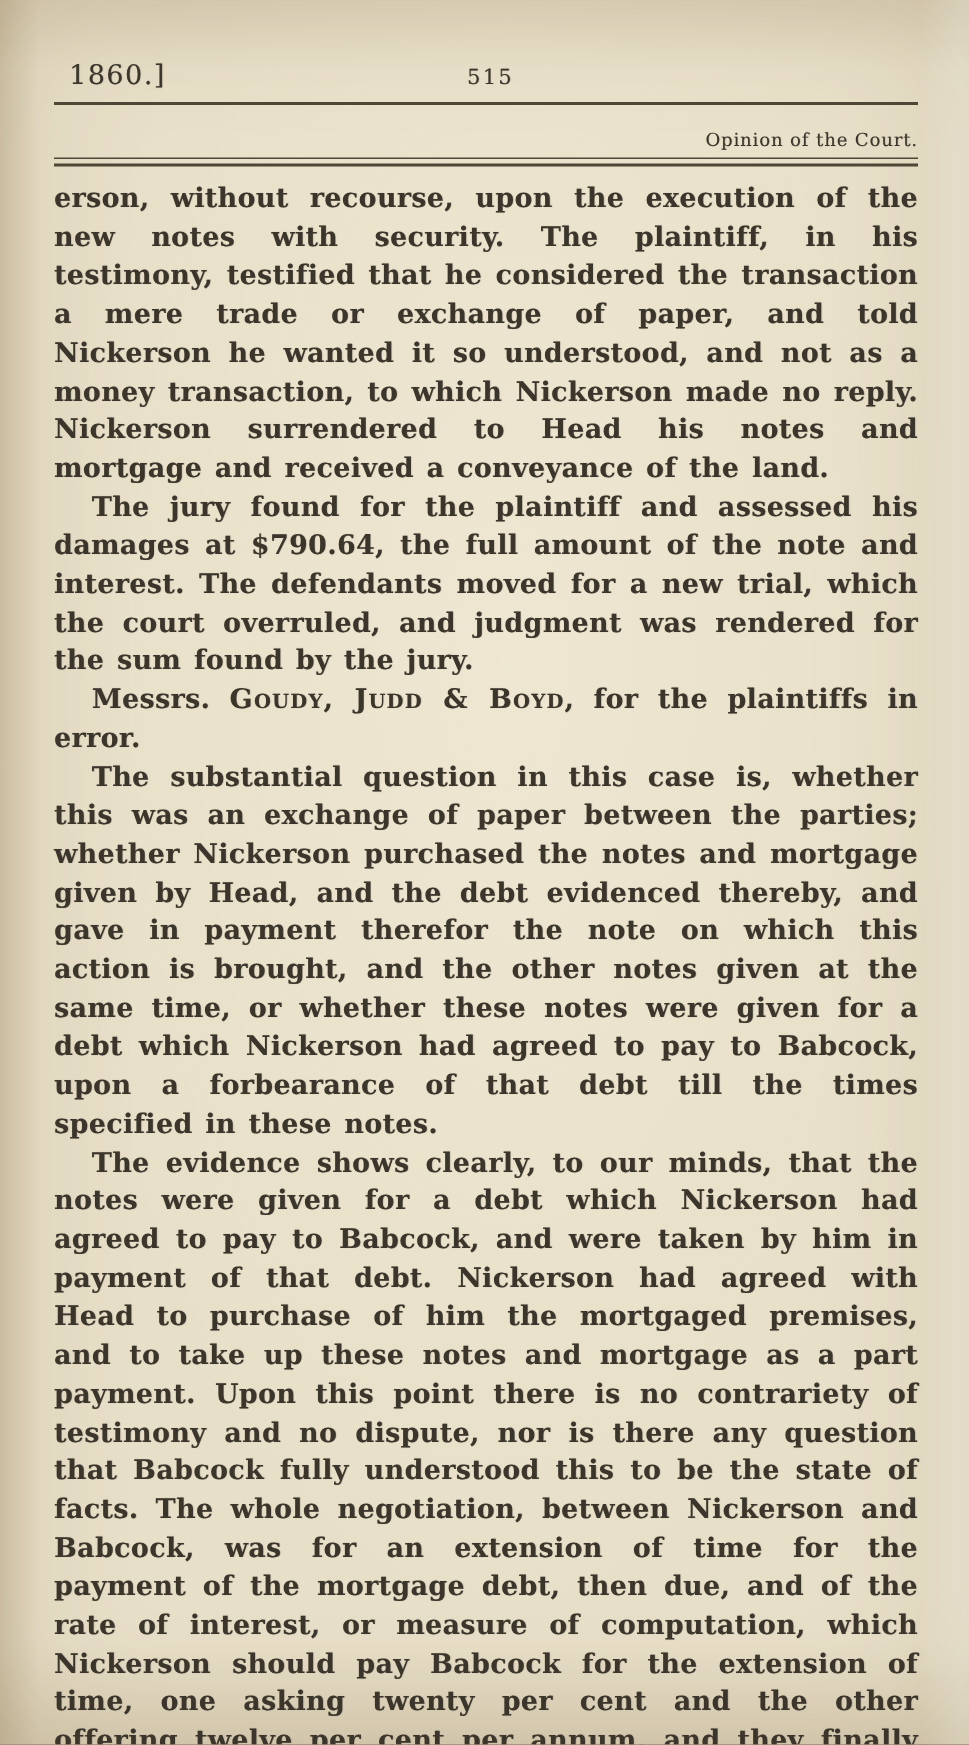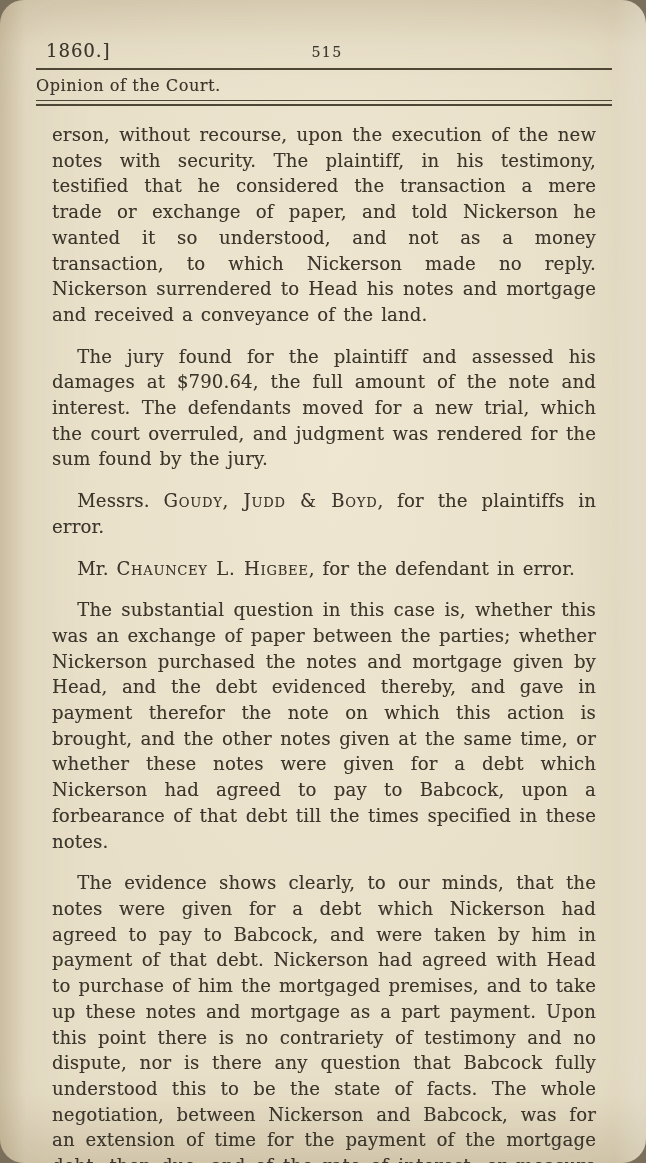--- a/index.html
+++ b/index.html
@@ -15,21 +15,20 @@
     overflow: hidden;
     background:
       radial-gradient(ellipse at 52% 38%, rgba(255,250,232,0.28), rgba(255,250,232,0) 65%),
       linear-gradient(90deg, rgba(130,105,60,0.20) 0%, rgba(130,105,60,0) 4%, rgba(130,105,60,0) 95%, rgba(255,255,245,0.30) 99%),
       linear-gradient(0deg, rgba(130,105,60,0.12) 0%, rgba(130,105,60,0) 6%),
       linear-gradient(180deg, rgba(130,105,60,0.10) 0%, rgba(130,105,60,0) 4%),
       #e8dfc8;
     box-shadow: inset 0 0 90px rgba(105,85,45,0.18);
     font-family: "DejaVu Serif", "Liberation Serif", serif;
     color: #3b352b;
-    border-radius: 24px;
   }
   .content {
     position: absolute;
     left: 36px;
     top: 40px;
     width: 576px;
   }
   .hdr {
     display: grid;
     grid-template-columns: 1fr auto 1fr;
@@ -55,43 +54,44 @@
     text-shadow: 0.3px 0.3px 0.5px rgba(59,53,43,0.45);
   }
   .sc { font-variant: small-caps; letter-spacing: 0.8px; }
   .it { font-style: italic; }
   .rule-single {
     margin-top: 7px;
     height: 0;
     border-top: 2px solid #4e4736;
   }
   .section {
-    text-align: left;
-    font-size: 16px;
+    text-align: right;
+    font-size: 12px;
     letter-spacing: 0.6px;
-    padding: 6px 0 5px 0;
+    padding: 16px 0 5px 0;
     text-shadow: 0.3px 0.3px 0.5px rgba(59,53,43,0.4);
   }
   .rule-double {
     height: 3px;
     border-top: 1px solid #4e4736;
     border-bottom: 2px solid #4e4736;
     margin-bottom: 9px;
   }
   .bodytext {
     font-size: 18px;
     line-height: 25.7px;
     text-align: justify;
     letter-spacing: 0.2px;
     word-spacing: 2px;
     text-shadow: 0.3px 0.3px 0.6px rgba(59,53,43,0.35);
   }
   .bodytext p {
-    margin: 16px;
+    margin: 0;
     text-indent: 1.4em;
+    font-weight: bold;
   }
   .bodytext p.noindent { text-indent: 0; }
   .bodytext p.space-above { margin-top: 25px; }
 </style>
 </head>
 <body>
 
 <div class="page">
   <div class="content">
 
@@ -101,19 +101,18 @@
     </div>
 
     <div class="rule-single"></div>
     <div class="section">Opinion of the Court.</div>
     <div class="rule-double"></div>
 
     <div class="bodytext">
       <p class="noindent">erson, without recourse, upon the execution of the new notes with security.  The plaintiff, in his testimony, testified that he considered the transaction a mere trade or exchange of paper, and told Nickerson he wanted it so understood, and not as a money transaction, to which Nickerson made no reply.  Nickerson surrendered to Head his notes and mortgage and received a conveyance of the land.</p>
       <p>The jury found for the plaintiff and assessed his damages at $790.64, the full amount of the note and interest.  The defendants moved for a new trial, which the court overruled, and judgment was rendered for the sum found by the jury.</p>
       <p><span>Messrs. </span><span class="sc">Goudy, Judd &amp; Boyd</span><span>, for the plaintiffs in error.</span></p>
-      <p><span>Mr. </span><span class="sc">Chauncey L. Higbee</span><span>, for the defendant in error.</span></p>
       <p>The substantial question in this case is, whether this was an exchange of paper between the parties; whether Nickerson purchased the notes and mortgage given by Head, and the debt evidenced thereby, and gave in payment therefor the note on which this action is brought, and the other notes given at the same time, or whether these notes were given for a debt which Nickerson had agreed to pay to Babcock, upon a forbearance of that debt till the times specified in these notes.</p>
       <p>The evidence shows clearly, to our minds, that the notes were given for a debt which Nickerson had agreed to pay to Babcock, and were taken by him in payment of that debt.  Nickerson had agreed with Head to purchase of him the mortgaged premises, and to take up these notes and mortgage as a part payment.  Upon this point there is no contrariety of testimony and no dispute, nor is there any question that Babcock fully understood this to be the state of facts.  The whole negotiation, between Nickerson and Babcock, was for an extension of time for the payment of the mortgage debt, then due, and of the rate of interest, or measure of computation, which Nickerson should pay Babcock for the extension of time, one asking twenty per cent and the other offering twelve per cent per annum, and they finally agreed upon fifteen per cent per annum; upon which basis the settlement was made and these notes given.  It is true, that after the basis of the arrangement was agreed upon, Bab-</p>
     </div>
 
   </div>
 </div>
 
 </body></html>

